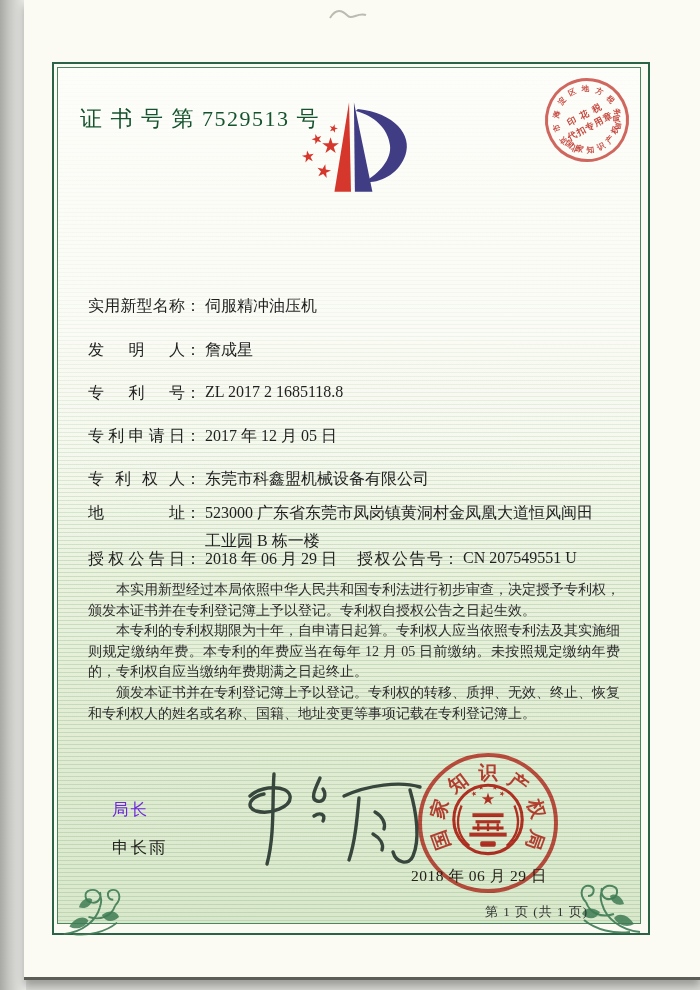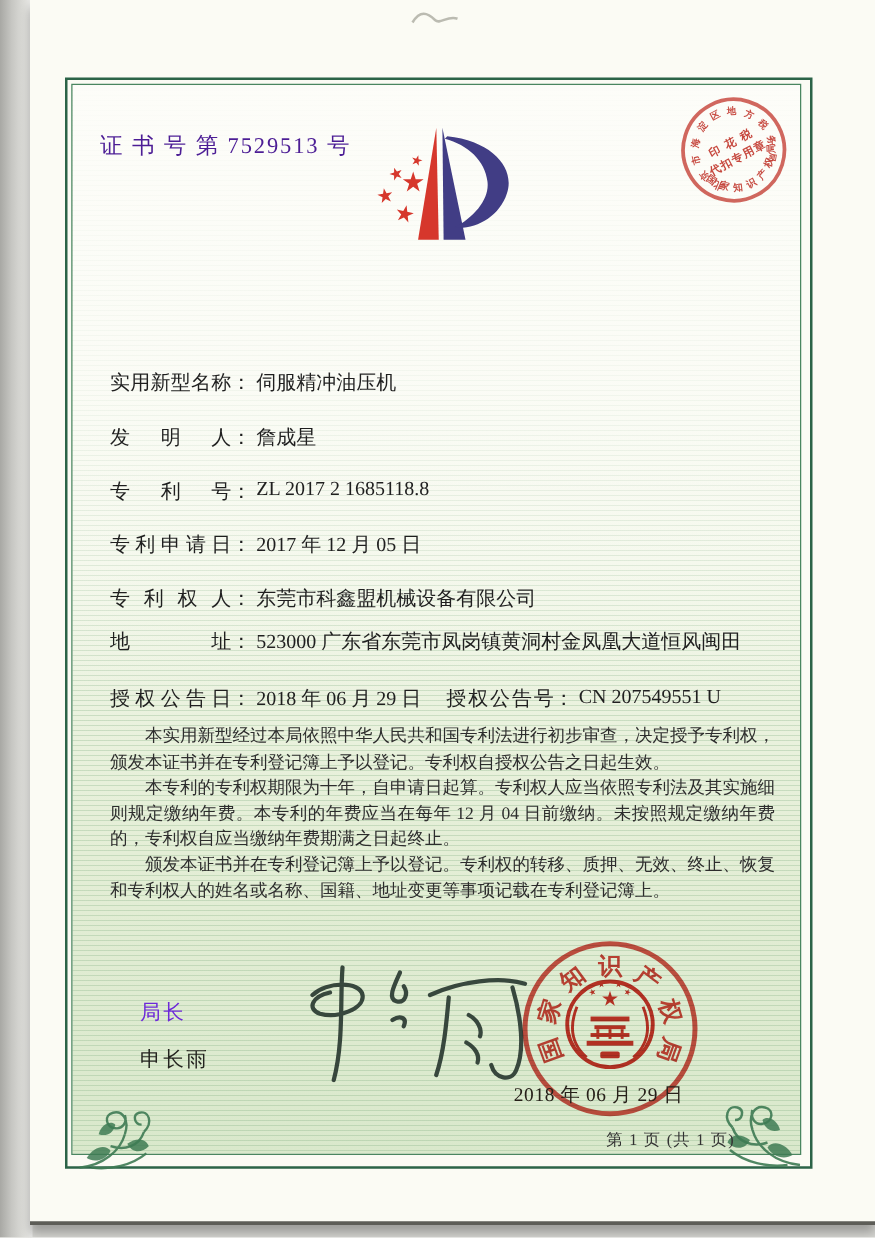--- a/index.html
+++ b/index.html
@@ -18,21 +18,21 @@
   #border-outer{position:absolute;left:52px;top:62px;width:594px;height:869px;
     border:2px solid #2b6347;}
   #border-inner{position:absolute;left:57px;top:67px;width:582px;height:855px;
     border:1px solid #4a8660;
     background-image:
       linear-gradient(180deg, rgba(253,253,249,.96) 0%, rgba(253,253,249,.75) 28%, rgba(253,253,249,0) 58%),
       repeating-linear-gradient(180deg, rgba(118,168,120,.28) 0px, rgba(118,168,120,.28) 1px, rgba(255,255,255,0) 1px, rgba(255,255,255,0) 4px),
       linear-gradient(180deg,#f8faf1 0%,#f1f6e7 45%,#e4eed6 72%,#d9e8cb 100%);}
   .abs{position:absolute;}
   
-  #cert-number{left:80px;top:104px;font-size:18px;letter-spacing:1.5px;color:#4c1d95;z-index:3;}
+  #cert-number{left:80px;top:104px;font-size:22px;letter-spacing:1.5px;color:#14532d;z-index:3;}
   #title{left:52px;top:201px;width:598px;text-align:center;font-size:36px;font-weight:600;
     letter-spacing:9px;color:#141414;z-index:3;}
   
   .row{left:88px;font-size:16px;color:#1f1f1f;z-index:3;white-space:nowrap;}
   .lbl{display:inline-block;width:97px;text-align:justify;text-align-last:justify;vertical-align:top;}
   .lbl-sm{display:inline-block;width:86px;text-align:justify;text-align-last:justify;vertical-align:top;}
   .colon{display:inline-block;vertical-align:top;}
   .val{display:inline-block;vertical-align:top;margin-left:4px;}
   .val2{display:block;margin-top:7px;}
   
@@ -105,32 +105,32 @@
   <div class="row abs" style="top:383px">
     <span class="lbl">专利号</span><span class="colon">：</span><span class="val">ZL 2017 2 1685118.8</span>
   </div>
   <div class="row abs" style="top:426px">
     <span class="lbl">专利申请日</span><span class="colon">：</span><span class="val">2017 年 12 月 05 日</span>
   </div>
   <div class="row abs" style="top:469px">
     <span class="lbl">专利权人</span><span class="colon">：</span><span class="val">东莞市科鑫盟机械设备有限公司</span>
   </div>
   <div class="row abs" style="top:503px">
-    <span class="lbl">地址</span><span class="colon">：</span><span class="val"><span>523000 广东省东莞市凤岗镇黄洞村金凤凰大道恒风闽田</span></span>
+    <span class="lbl">地址</span><span class="colon">：</span><span class="val"><span>523000 广东省东莞市凤岗镇黄洞村金凤凰大道恒风闽田</span><span class="val2">工业园 B 栋一楼</span></span>
   </div>
   <div class="row abs" style="top:549px">
     <span class="lbl">授权公告日</span><span class="colon">：</span><span class="val">2018 年 06 月 29 日</span>
   </div>
   <div class="row abs" style="top:549px;left:357px">
     <span class="lbl-sm">授权公告号</span><span class="colon">：</span><span class="val">CN 207549551 U</span>
   </div>
 
   <div id="paragraphs" class="abs">
     <p>本实用新型经过本局依照中华人民共和国专利法进行初步审查，决定授予专利权，颁发本证书并在专利登记簿上予以登记。专利权自授权公告之日起生效。</p>
-    <p>本专利的专利权期限为十年，自申请日起算。专利权人应当依照专利法及其实施细则规定缴纳年费。本专利的年费应当在每年 12 月 04 日前缴纳。未按照规定缴纳年费的，专利权自应当缴纳年费期满之日起终止。</p>
+    <p>本专利的专利权期限为十年，自申请日起算。专利权人应当依照专利法及其实施细则规定缴纳年费。本专利的年费应当在每年 12 月 05 日前缴纳。未按照规定缴纳年费的，专利权自应当缴纳年费期满之日起终止。</p>
     <p>颁发本证书并在专利登记簿上予以登记。专利权的转移、质押、无效、终止、恢复和专利权人的姓名或名称、国籍、地址变更等事项记载在专利登记簿上。</p>
   </div>
 
   <div id="director-title" class="abs">局长</div>
   <div id="director-name" class="abs">申长雨</div>
 
   <svg id="signature" class="abs" width="212" height="118" viewBox="0 0 212 118">
     <g stroke="#22312a" stroke-width="3.4" fill="none" stroke-linecap="round" opacity=".88">
       <path d="M52,12 C50,38 53,72 45,102"></path>
       <path d="M28,34 C40,23 66,23 68,34 C70,45 48,53 34,49 C23,45 28,35 42,32"></path>

